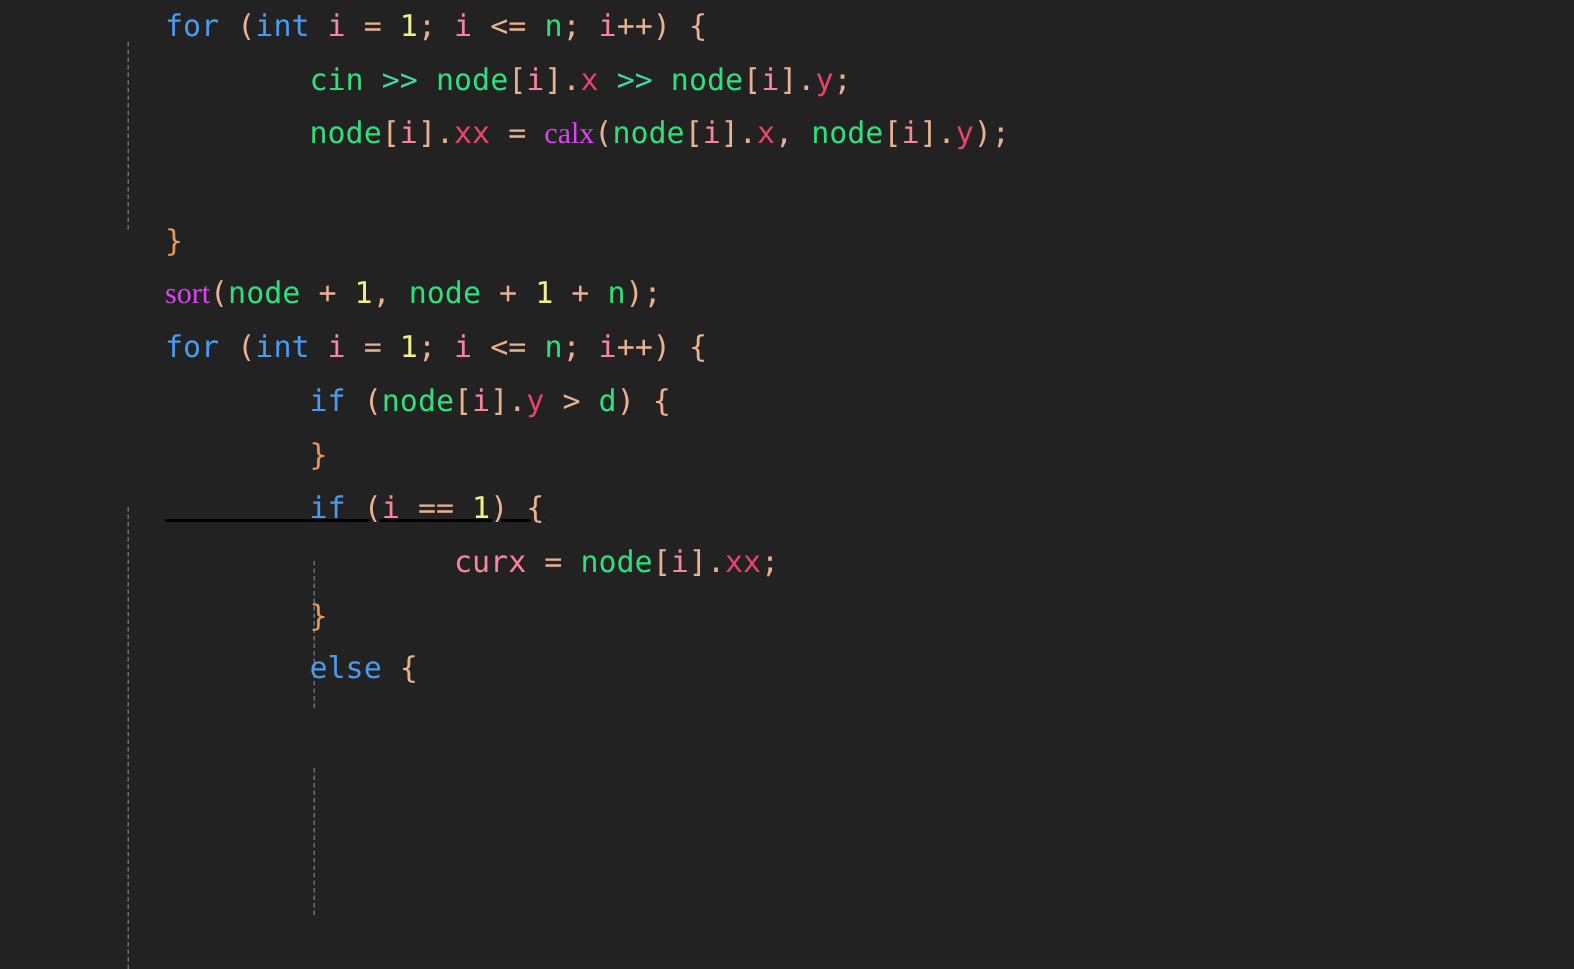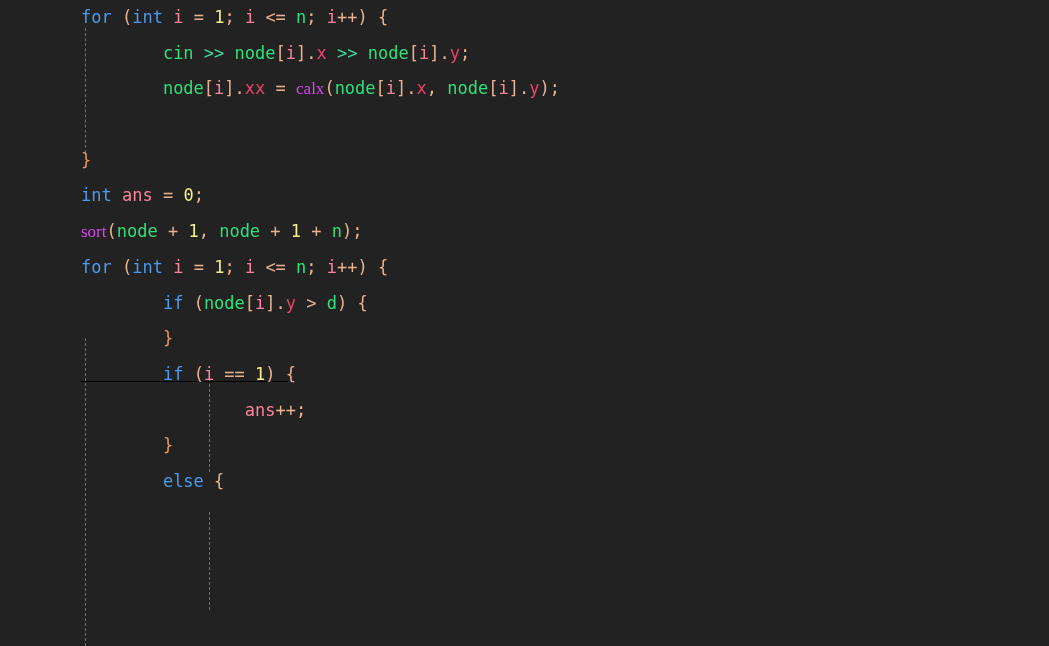--- a/index.html
+++ b/index.html
@@ -34,24 +34,25 @@
     position: absolute;
     left: 0;
     top: 0;
     width: 1049px;
   }
 
   .line {
     height: 35.7px;
     line-height: 35.7px;
     white-space: pre;
-    font-size: 17px;
+    font-size: 20px;
     letter-spacing: 0px;
     padding-left: 81px;
     box-sizing: border-box;
+    margin-left: 29px;
   }
 
   
   .t-kw       { color: #4a9bed; }  
   .t-type     { color: #4a9bed; }  
   .t-var      { color: #f9849b; }  
   .t-obj      { color: #2fe07a; }  
   .t-num      { color: #f2f08a; }  
   .t-fn       { color: #d946ef; font-family: Liberation Serif, serif; }  
   .t-op       { color: #e8b190; }  
@@ -70,24 +71,23 @@
       <div class="indent-guide" style="left: 209px; top: 374px; height: 98px;"></div>
       <div class="indent-guide" style="left: 209px; top: 512px; height: 98px;"></div>
     </div>
 
   <div class="code-lines" id="code-lines">
       <div class="line" style="height: 35.7px; line-height: 35.7px;"><span class="t-kw">for</span><span class="t-op"> </span><span class="t-op">(</span><span class="t-type">int</span><span class="t-op"> </span><span class="t-var">i</span><span class="t-op"> = </span><span class="t-num">1</span><span class="t-op">; </span><span class="t-var">i</span><span class="t-op"> &lt;= </span><span class="t-obj">n</span><span class="t-op">; </span><span class="t-var">i</span><span class="t-op">++) {</span></div>
       <div class="line" style="height: 35.7px; line-height: 35.7px;"><span class="t-op">        </span><span class="t-obj">cin</span><span class="t-op"> </span><span class="t-stream">&gt;&gt;</span><span class="t-op"> </span><span class="t-obj">node</span><span class="t-op">[</span><span class="t-var">i</span><span class="t-op">]</span><span class="t-op">.</span><span class="t-member">x</span><span class="t-op"> </span><span class="t-stream">&gt;&gt;</span><span class="t-op"> </span><span class="t-obj">node</span><span class="t-op">[</span><span class="t-var">i</span><span class="t-op">]</span><span class="t-op">.</span><span class="t-member">y</span><span class="t-op">;</span></div>
       <div class="line" style="height: 35.7px; line-height: 35.7px;"><span class="t-op">        </span><span class="t-obj">node</span><span class="t-op">[</span><span class="t-var">i</span><span class="t-op">]</span><span class="t-op">.</span><span class="t-member">xx</span><span class="t-op"> = </span><span class="t-fn">calx</span><span class="t-op">(</span><span class="t-obj">node</span><span class="t-op">[</span><span class="t-var">i</span><span class="t-op">]</span><span class="t-op">.</span><span class="t-member">x</span><span class="t-op">, </span><span class="t-obj">node</span><span class="t-op">[</span><span class="t-var">i</span><span class="t-op">]</span><span class="t-op">.</span><span class="t-member">y</span><span class="t-op">);</span></div>
       <div class="line" style="height: 35.7px; line-height: 35.7px;">&nbsp;</div>
       <div class="line" style="height: 35.7px; line-height: 35.7px;"><span class="t-brace">}</span></div>
-      <div class="line" style="height: 35.7px; line-height: 35.7px;"><span class="t-type">int</span><span class="t-op"> </span><span class="t-var">ans</span><span class="t-op"> = </span><span class="t-num">0</span><span class="t-op">;</span></div>
       <div class="line" style="height: 35.7px; line-height: 35.7px;"><span class="t-fn">sort</span><span class="t-op">(</span><span class="t-obj">node</span><span class="t-op"> + </span><span class="t-num">1</span><span class="t-op">, </span><span class="t-obj">node</span><span class="t-op"> + </span><span class="t-num">1</span><span class="t-op"> + </span><span class="t-obj">n</span><span class="t-op">);</span></div>
       <div class="line" style="height: 35.7px; line-height: 35.7px;"><span class="t-kw">for</span><span class="t-op"> </span><span class="t-op">(</span><span class="t-type">int</span><span class="t-op"> </span><span class="t-var">i</span><span class="t-op"> = </span><span class="t-num">1</span><span class="t-op">; </span><span class="t-var">i</span><span class="t-op"> &lt;= </span><span class="t-obj">n</span><span class="t-op">; </span><span class="t-var">i</span><span class="t-op">++) {</span></div>
       <div class="line" style="height: 35.7px; line-height: 35.7px;"><span class="t-op">        </span><span class="t-kw">if</span><span class="t-op"> </span><span class="t-op">(</span><span class="t-obj">node</span><span class="t-op">[</span><span class="t-var">i</span><span class="t-op">]</span><span class="t-op">.</span><span class="t-member">y</span><span class="t-op"> &gt; </span><span class="t-obj">d</span><span class="t-op">) {</span></div>
       <div class="line" style="height: 35.7px; line-height: 35.7px;"><span class="t-op">        </span><span class="t-brace">}</span></div>
       <div class="line" style="height: 35.7px; line-height: 35.7px; text-decoration: underline;"><span class="t-op">        </span><span class="t-kw">if</span><span class="t-op"> </span><span class="t-op">(</span><span class="t-var">i</span><span class="t-op"> == </span><span class="t-num">1</span><span class="t-op">) {</span></div>
-      <div class="line" style="height: 35.7px; line-height: 35.7px;"><span class="t-op">                </span><span class="t-var">ans</span><span class="t-op">++;</span></div>
+      <div class="line" style="height: 35.7px; line-height: 35.7px;"><span class="t-op">                </span><span class="t-var">curx</span><span class="t-op"> = </span><span class="t-obj">node</span><span class="t-op">[</span><span class="t-var">i</span><span class="t-op">]</span><span class="t-op">.</span><span class="t-member">xx</span><span class="t-op">;</span></div>
       <div class="line" style="height: 35.7px; line-height: 35.7px;"><span class="t-op">        </span><span class="t-brace">}</span></div>
       <div class="line" style="height: 35.7px; line-height: 35.7px;"><span class="t-op">        </span><span class="t-kw">else</span><span class="t-op"> </span><span class="t-op">{</span></div>
     </div>
 
 </div>
 
 </body></html>

